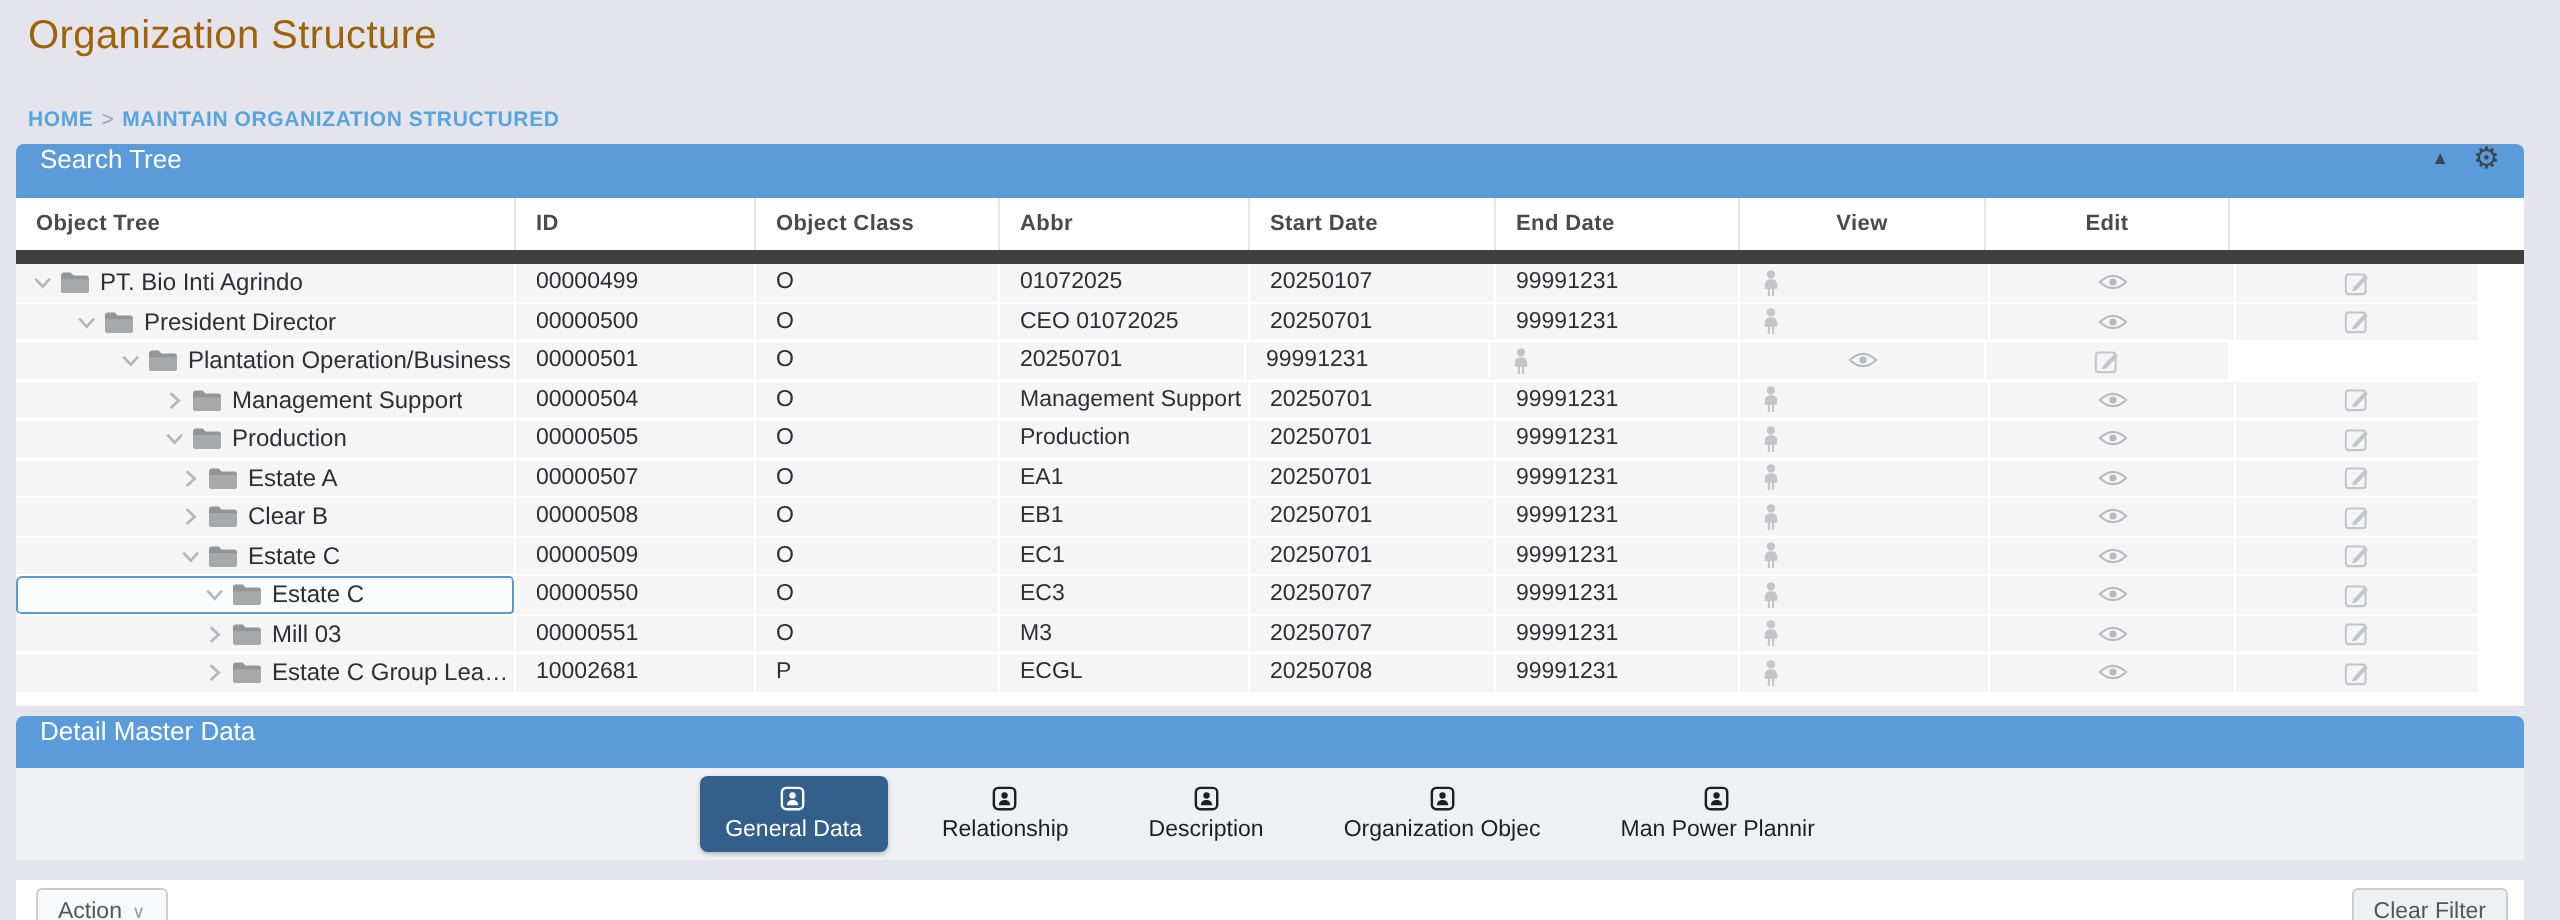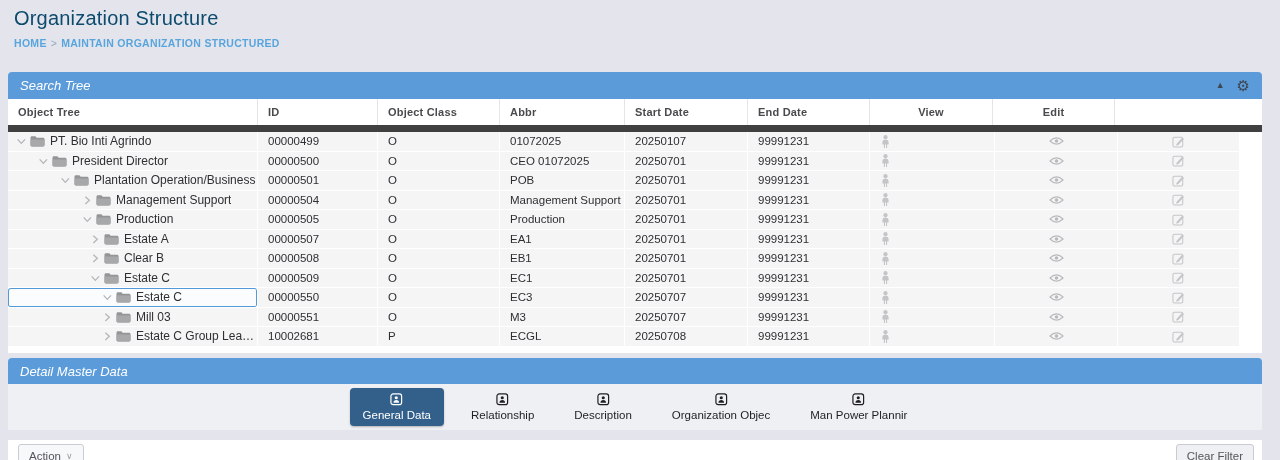--- a/index.html
+++ b/index.html
@@ -5,32 +5,31 @@
   * { margin:0; padding:0; box-sizing:border-box; }
   html,body { width:1280px; height:460px; overflow:hidden; }
   body {
     font-family:"Liberation Sans","DejaVu Sans",sans-serif;
     background:#e4e5ec;
     position:relative;
     color:#333;
   }
   
   .page-head { position:absolute; left:14px; top:7px; }
-  .page-title { font-size:20px; font-weight:500; color:#0c4a6e; letter-spacing:.2px; }
-  .breadcrumb { margin-top:7px; font-size:10.5px; font-weight:600; letter-spacing:.3px; color:#58a5de; }
+  .page-title { font-size:20px; font-weight:500; color:#a16207; letter-spacing:.2px; }
+  .breadcrumb { margin-top:24px; font-size:10.5px; font-weight:600; letter-spacing:.3px; color:#58a5de; }
   .breadcrumb .sep { color:#93a7bd; margin:0 4px; font-weight:400; }
   .breadcrumb a { color:#58a5de; text-decoration:none; cursor:pointer; }
 
   
   .panel { position:absolute; left:8px; width:1254px; }
   .bluebar {
     height:27px; background:#5b9bd9; border-radius:4px 4px 0 0;
-    display:flex; align-items:center; color:#fff; font-size:13px;
+    display:flex; align-items:flex-start; color:#fff; font-size:13px;
     padding:0 12px;
-    font-style:italic;
   }
   .bluebar .bar-title { flex:1; }
   .bar-icons { display:flex; align-items:center; gap:12px; color:#3d4650; }
   .collapse-tri { font-size:9px; cursor:pointer; line-height:1; }
   .gear { font-size:15px; cursor:pointer; line-height:1; }
 
   
   #search-panel { top:72px; }
   .tbl-body { background:#fff; padding-bottom:6px; }
   .thead { display:flex; height:33px; background:#fff; border-bottom:7px solid #404040; }
@@ -248,21 +247,20 @@
           </span>
           <span class="folder">
             <svg width="15" height="12" viewBox="0 0 15 12">
               <use href="#ic-folder"></use>
             </svg>
           </span>
           <span class="tree-label">Plantation Operation/Business</span>
         </div>
       <div class="cell c1">00000501</div>
       <div class="cell c2">O</div>
-      <div class="cell c3">POB</div>
       <div class="cell c4">20250701</div>
       <div class="cell c5">99991231</div>
       <div class="cell c6">
           <span class="icon-gray">
             <svg width="11" height="13" viewBox="0 0 11 13">
               <use href="#ic-person"></use>
             </svg>
           </span>
         </div>
       <div class="cell c7">

